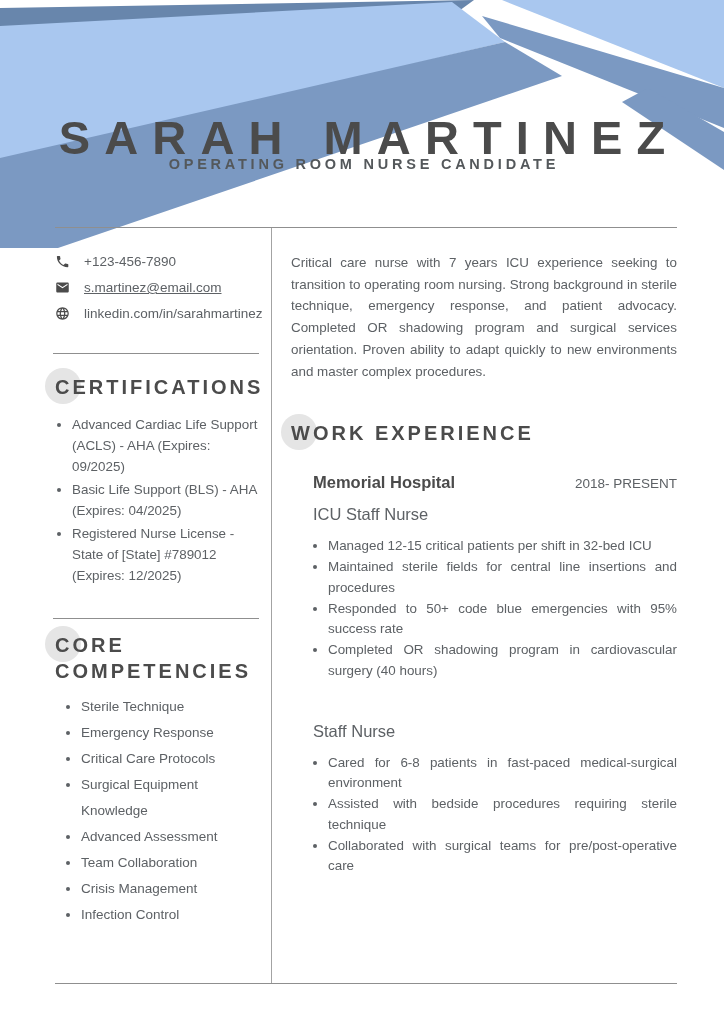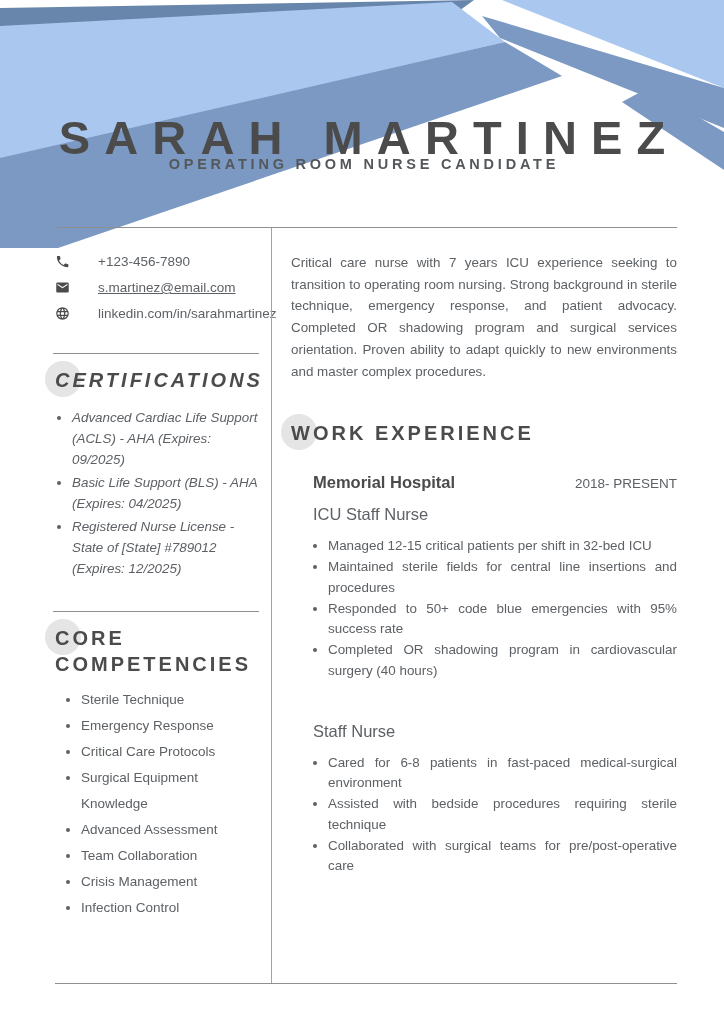--- a/index.html
+++ b/index.html
@@ -47,28 +47,28 @@
     position:absolute; left:-10px; top:-6px; width:36px; height:36px;
     border-radius:50%; background:var(--circle_bg,#e5e5e5); z-index:0;
   }
   h2.sec .sec-label { position:relative; z-index:1; }
 
   .divider { border:none; border-top:1px solid var(--line,#8f8f8f);
              margin:32px 0 0 -2px; }
 
   
   .sec-contact { margin-top:26px; }
-  .crow { display:flex; align-items:center; gap:28px; margin-top:11px;
+  .crow { display:flex; align-items:center; gap:14px; margin-top:11px;
           font-size:13.5px; color:var(--body_text,#5d6165); }
   .crow:first-of-type { margin-top:18px; }
   .crow svg { flex:0 0 auto; }
   .link-underline { text-decoration:underline; cursor:pointer; color:inherit; }
 
   
-  .sec-cert { margin-top:13px;font-style:italic; }
+  .sec-cert { margin-top:20px; }
   .cert-list { margin:14px 0 0; padding-left:17px; font-size:13.4px;
                line-height:1.57; color:var(--body_text,#5d6165); }
   .cert-list li { margin-bottom:2px; }
   .cert-list li::marker { color:var(--body_text,#5d6165); }
 
   
   .sec-comp { margin-top:13px; }
   .comp-list { margin:10px 0 0; padding-left:26px; font-size:13.5px;
                line-height:26px; color:var(--body_text,#5d6165); }
   .comp-list li::marker { color:var(--body_text,#5d6165); }

